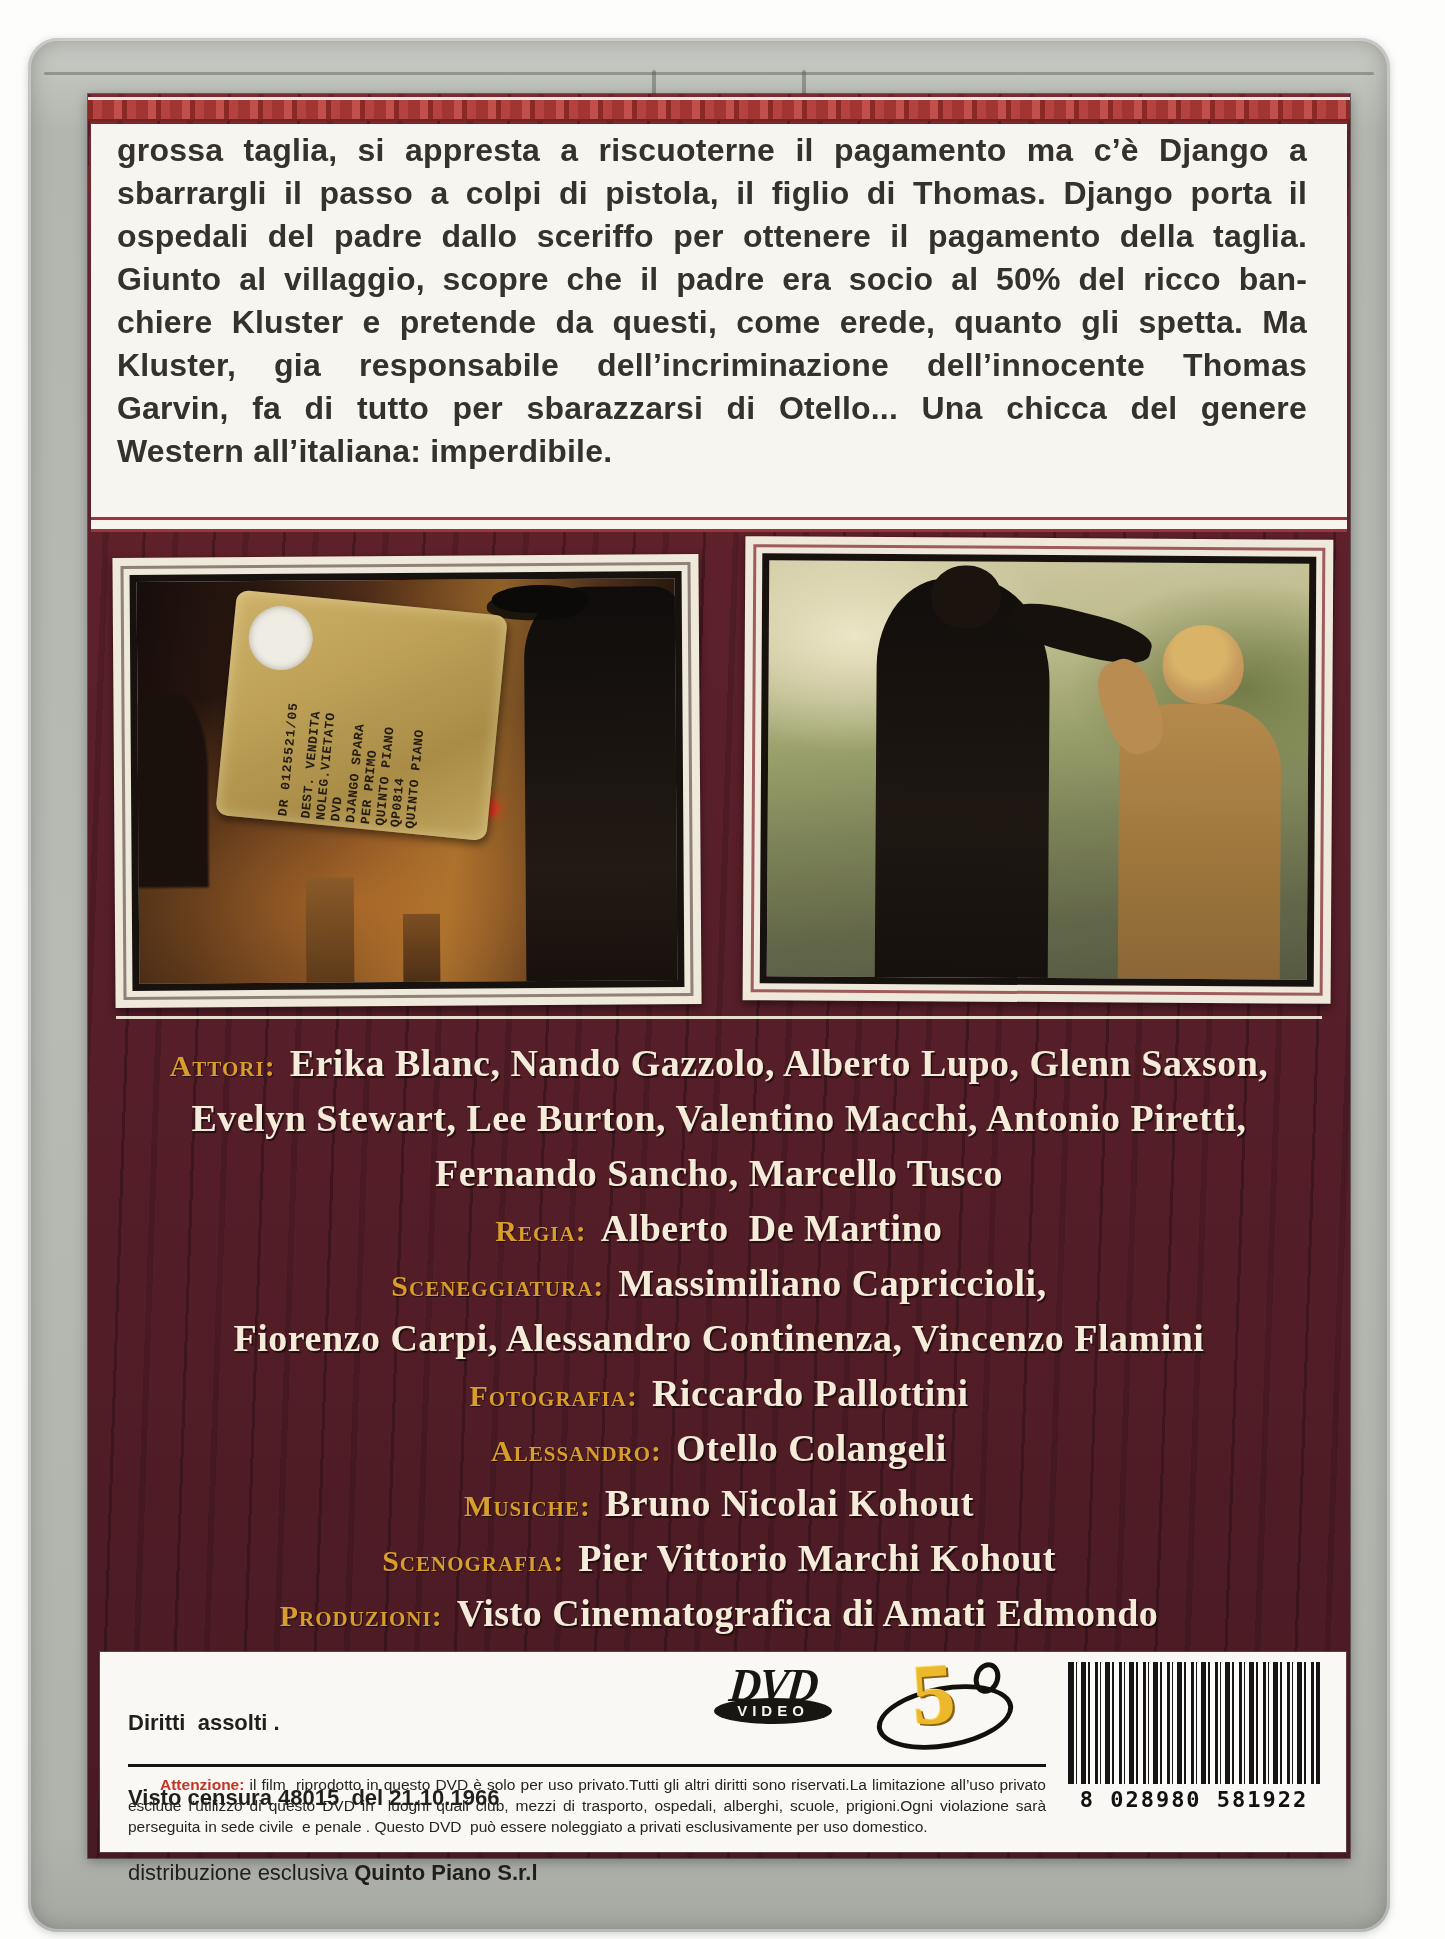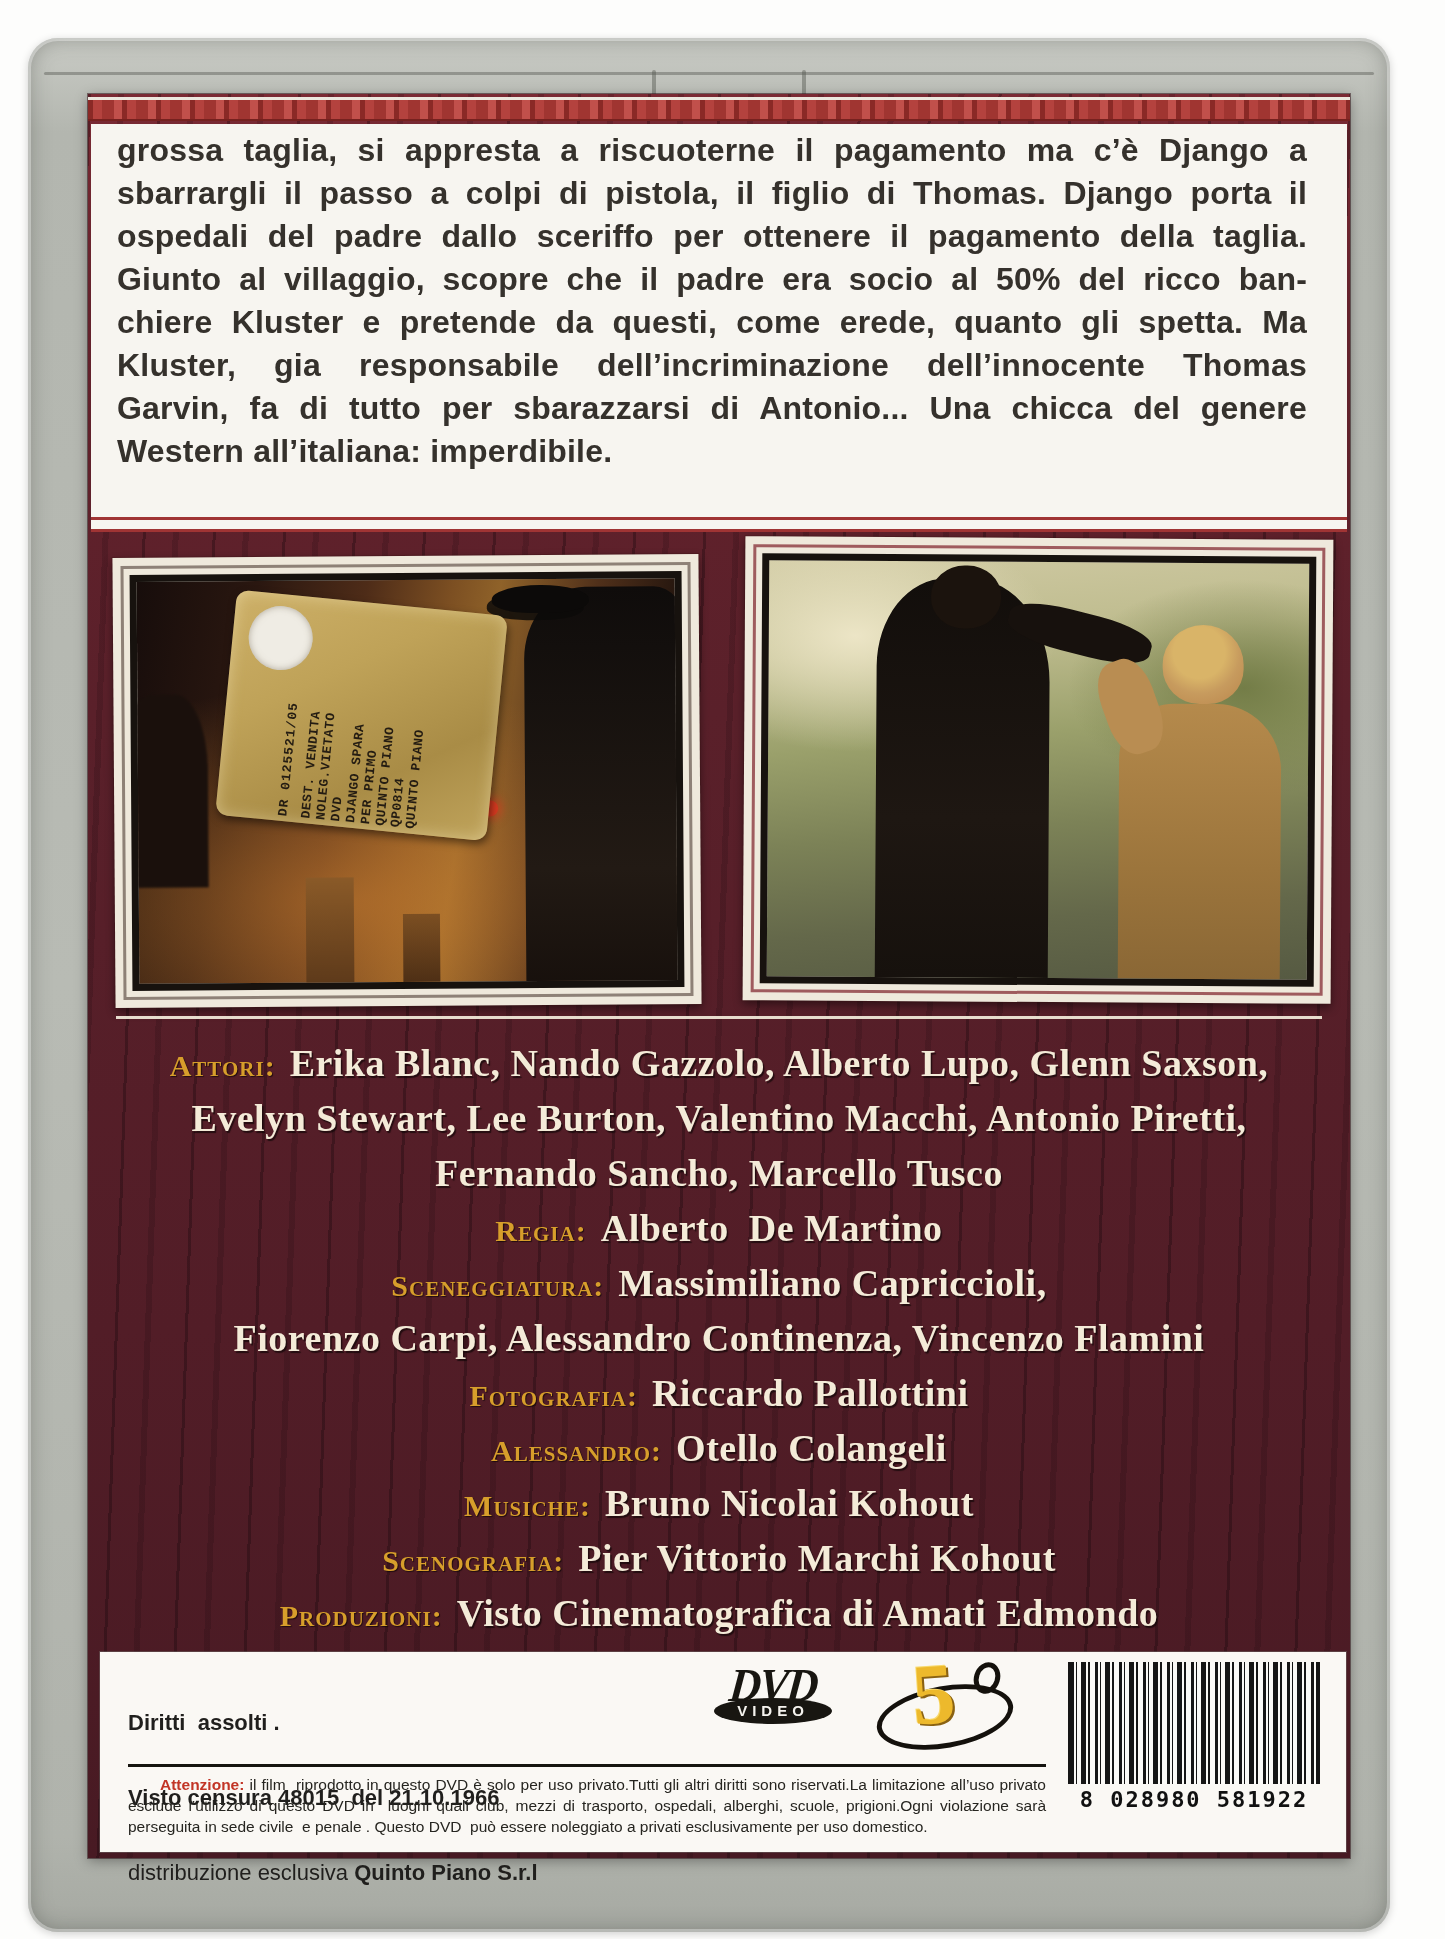--- a/index.html
+++ b/index.html
@@ -132,21 +132,21 @@
 
     <div class="strip-red"></div>
 
     <div class="syn">
       <p class="jl">grossa taglia, si appresta a riscuoterne il pagamento ma c’è Django a</p>
       <p class="jl">sbarrargli il passo a colpi di pistola, il figlio di Thomas. Django porta il</p>
       <p class="jl">ospedali del padre dallo sceriffo per ottenere il pagamento della taglia.</p>
       <p class="jl">Giunto al villaggio, scopre che il padre era socio al 50% del ricco ban-</p>
       <p class="jl">chiere Kluster e pretende da questi, come erede, quanto gli spetta. Ma</p>
       <p class="jl">Kluster, gia responsabile dell’incriminazione dell’innocente Thomas</p>
-      <p class="jl">Garvin, fa di tutto per sbarazzarsi di Antonio... Una chicca del genere</p>
+      <p class="jl">Garvin, fa di tutto per sbarazzarsi di Otello... Una chicca del genere</p>
       <p class="jl last">Western all’italiana: imperdibile.</p>
     </div>
 
     <div class="red-rule"></div>
 
     <div class="photo pl">
       <div class="ph-in pl-in">
         <div class="fig2"></div>
         <div class="post1"></div>
         <div class="post2"></div>

